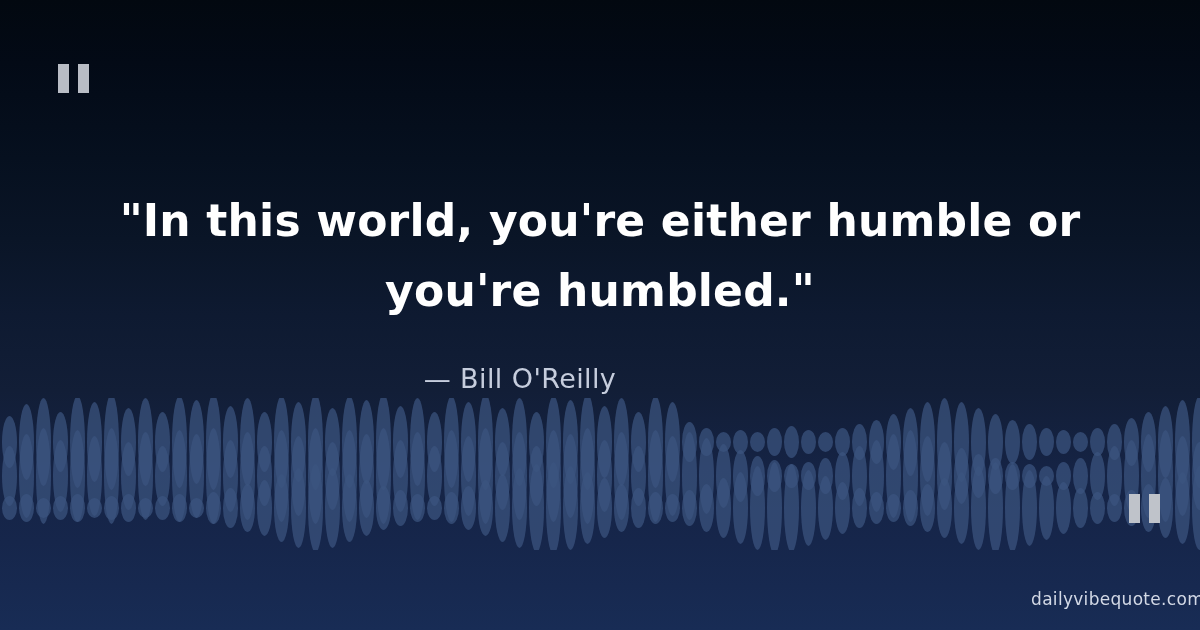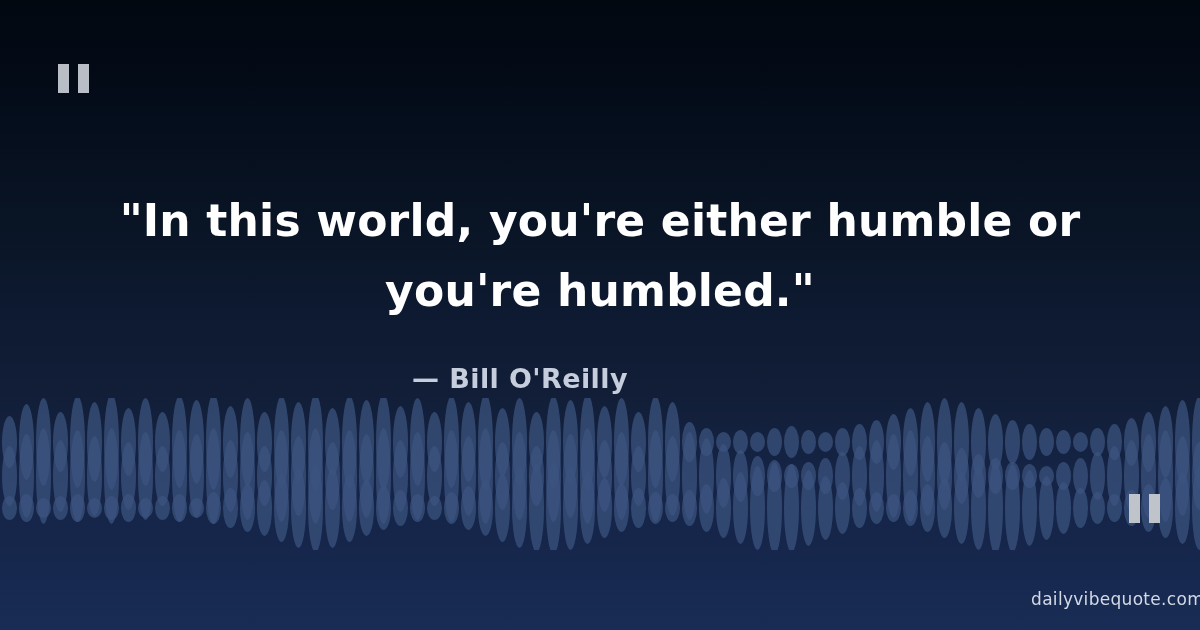--- a/index.html
+++ b/index.html
@@ -117,21 +117,21 @@
     letter-spacing: 0.2px;
   }
   #attribution {
     position: absolute;
     left: 0;
     top: 363px;
     width: 1040px;
     text-align: center;
     color: #c6cddd;
     font-size: 27px;
-    font-weight: bold;
+    font-weight: normal;
     letter-spacing: 0.4px;
   }
   #footer-url {
     position: absolute;
     left: 4px;
     top: 589px;
     width: 1200px;
     text-align: right;
     color: #d3d9e6;
     font-size: 17px;

